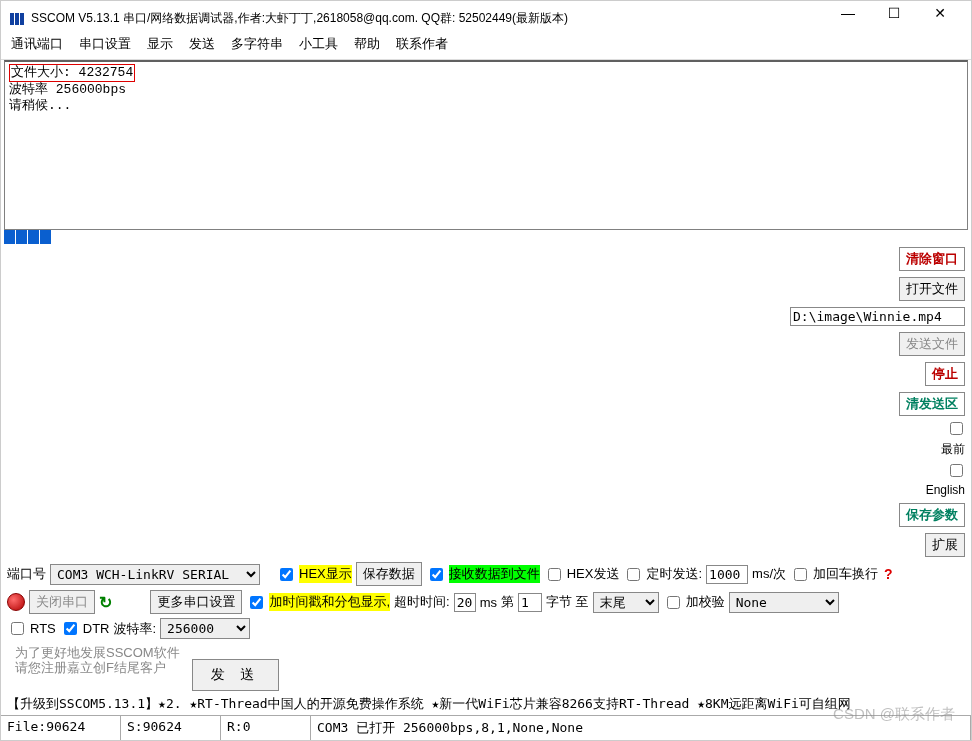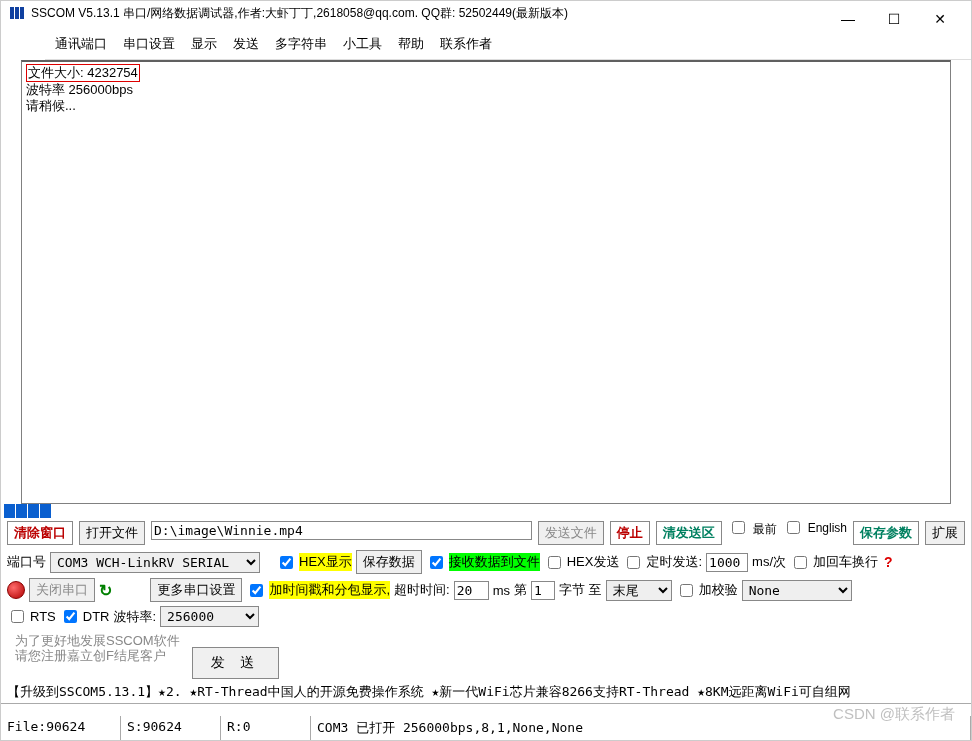--- a/index.html
+++ b/index.html
@@ -1,46 +1,46 @@
 <!DOCTYPE html>
 <html><head>
 <meta charset="utf-8">
 <style>
 * { box-sizing: border-box; margin: 0; padding: 0; }
 body { font-family: "Microsoft YaHei", SimSun, sans-serif; font-size: 12px; background: #fff; width: 972px; height: 741px; overflow: hidden; display: flex; flex-direction: column; border: 1px solid #ccc; position: relative; }
-.titlebar { display: flex; align-items: flex-start; padding: 4px 8px; height: 30px; background: #fff; }
+.titlebar { display: flex; align-items: flex-end; padding: 4px 8px; height: 30px; background: #fff; }
 .appicon { width: 16px; height: 16px; margin-right: 6px; }
 .title-text { flex: 1; font-size: 12px; }
 .winbtns { display: flex; gap: 0; }
 .winbtn { width: 46px; height: 28px; display: flex; align-items: center; justify-content: center; font-size: 14px; }
-.menubar { display: flex; gap: 16px; padding: 4px 10px 6px; font-size: 13px; border-bottom: 1px solid #ddd; margin-left: 44px; }
+.menubar { display: flex; gap: 16px; padding: 4px 10px 6px; font-size: 13px; border-bottom: 1px solid #ddd; }
 .menubar span { cursor: pointer; }
-.textarea { flex: 1; border: 1px solid #808080; border-top: 2px solid #606060; margin: 0 20px; padding: 2px 4px; font-family: Liberation Sans, sans-serif; font-size: 13px; line-height: 16px; overflow: auto; position: relative; }
+.textarea { flex: 1; border: 1px solid #808080; border-top: 2px solid #606060; margin: 0 3px; padding: 2px 4px; font-family: Liberation Mono, monospace; font-size: 13px; line-height: 16px; overflow: auto; position: relative; }
 .red-box { border: 1px solid #d00; padding: 0 1px; display: inline-block; }
 .orange-box { border: 1px solid #e67817; padding: 0 1px; display: inline-block; }
 .progress { height: 14px; margin: 0 3px; display: flex; }
 .pchunk { width: 11px; height: 14px; background: #0a5fcf; margin-right: 1px; }
-.toolbar1 { display: flex; align-items: flex-start; gap: 6px; padding: 3px 6px; }
+.toolbar1 { display: flex; align-items: flex-end; gap: 6px; padding: 3px 6px; flex-direction: column; }
 .btn { border: 1px solid #888; background: #f0f0f0; padding: 2px 6px; font-size: 13px; cursor: pointer; font-family: SimSun, sans-serif; }
 .btn-red { color: #b00; font-weight: bold; background: #fff; }
 .btn-teal { color: #008060; font-weight: bold; background: #fff; }
 .fileinput { flex: 1; border: 1px solid #888; padding: 2px 4px; font-family: monospace; font-size: 13px; background: #fff; }
 .hl-yellow { background: #ffff00; }
 .hl-green { background: #00ff00; }
 .chk { margin: 0 2px 0 4px; vertical-align: middle; }
 .row { display: flex; align-items: center; padding: 2px 6px; gap: 4px; font-family: SimSun, sans-serif; font-size: 13px; white-space: nowrap; }
 select, input[type=text] { border: 1px solid #888; font-size: 13px; padding: 1px 2px; font-family: SimSun, monospace; }
 .port-select { width: 210px; }
 .redcircle { width: 18px; height: 18px; border-radius: 50%; background: radial-gradient(circle at 35% 35%, #ff6b6b, #b00000); border: 1px solid #800; }
 .refresh { color: #008000; font-size: 16px; font-weight: bold; cursor: pointer; }
 .greyinfo { color: #888; padding: 2px 8px; font-family: SimSun, sans-serif; font-size: 13px; line-height: 15px; }
 .sendbtn { border: 1px solid #888; padding: 6px 18px; background: #f0f0f0; font-family: SimSun; font-size: 14px; letter-spacing: 6px; cursor: pointer; margin-top: 16px; }
 .adbar { padding: 2px 6px; font-family: SimSun, monospace; font-size: 13px; white-space: nowrap; overflow: hidden; }
 .statusbar { display: flex; border-top: 1px solid #aaa; font-family: SimSun, monospace; font-size: 13px; }
-.statusbar > div { border-right: 1px solid #aaa; padding: 3px 6px; margin-top: 12px; }
+.statusbar > div { border-right: 1px solid #aaa; padding: 3px 6px; }
 .sb1 { width: 120px; } .sb2 { width: 100px; } .sb3 { width: 90px; } .sb4 { flex: 1; }
 .numinput { width: 42px; }
 .watermark { position: absolute; right: 16px; bottom: 16px; color: rgba(140,140,140,.55); font-size: 15px; font-family: sans-serif; pointer-events: none; }
 .q { color: #d00; font-weight: bold; font-size: 14px; margin-left: 2px; }
 </style>
 </head>
 <body>
 
 <div class="titlebar">
   <svg class="appicon" viewBox="0 0 16 16">
@@ -117,38 +117,38 @@
 
 <div class="row">
   <div class="redcircle"></div>
   <button class="btn" style="color:#888">关闭串口</button>
   <span class="refresh">↻</span>
   <span style="flex:0 0 30px"></span>
   <button class="btn">更多串口设置</button>
   <input type="checkbox" class="chk" checked="" style="">
     <span class="hl-yellow">加时间戳和分包显示,</span>
   <span>超时时间:</span>
-  <input type="text" class="numinput" style="width: 35px;" value="20">
+  <input type="text" class="numinput" style="width: 22px;" value="20">
   <span>ms</span>
   <span>第</span>
   <input type="text" class="numinput" style="width: 24px;" value="1">
   <span>字节 至</span>
   <select style="width:66px"><option>末尾</option></select>
   <input type="checkbox" class="chk" style="">
     <span>加校验</span>
   <select style="width:110px"><option>None</option></select>
 </div>
 
 <div class="row">
   <input type="checkbox" class="chk" style="">
     <span>RTS</span>
   <input type="checkbox" class="chk" checked="" style="">
     <span>DTR</span>
   <span>波特率:</span>
-  <select style="width:99px"><option>256000</option></select>
+  <select style="width:90px"><option>256000</option></select>
 </div>
 
 <div class="row" style="align-items:stretch;padding:2px 6px">
   <div class="greyinfo">
     <div>为了更好地发展SSCOM软件</div>
     <div>请您注册嘉立创F结尾客户</div>
   </div>
   <button class="sendbtn">发 送</button>
 </div>
 

